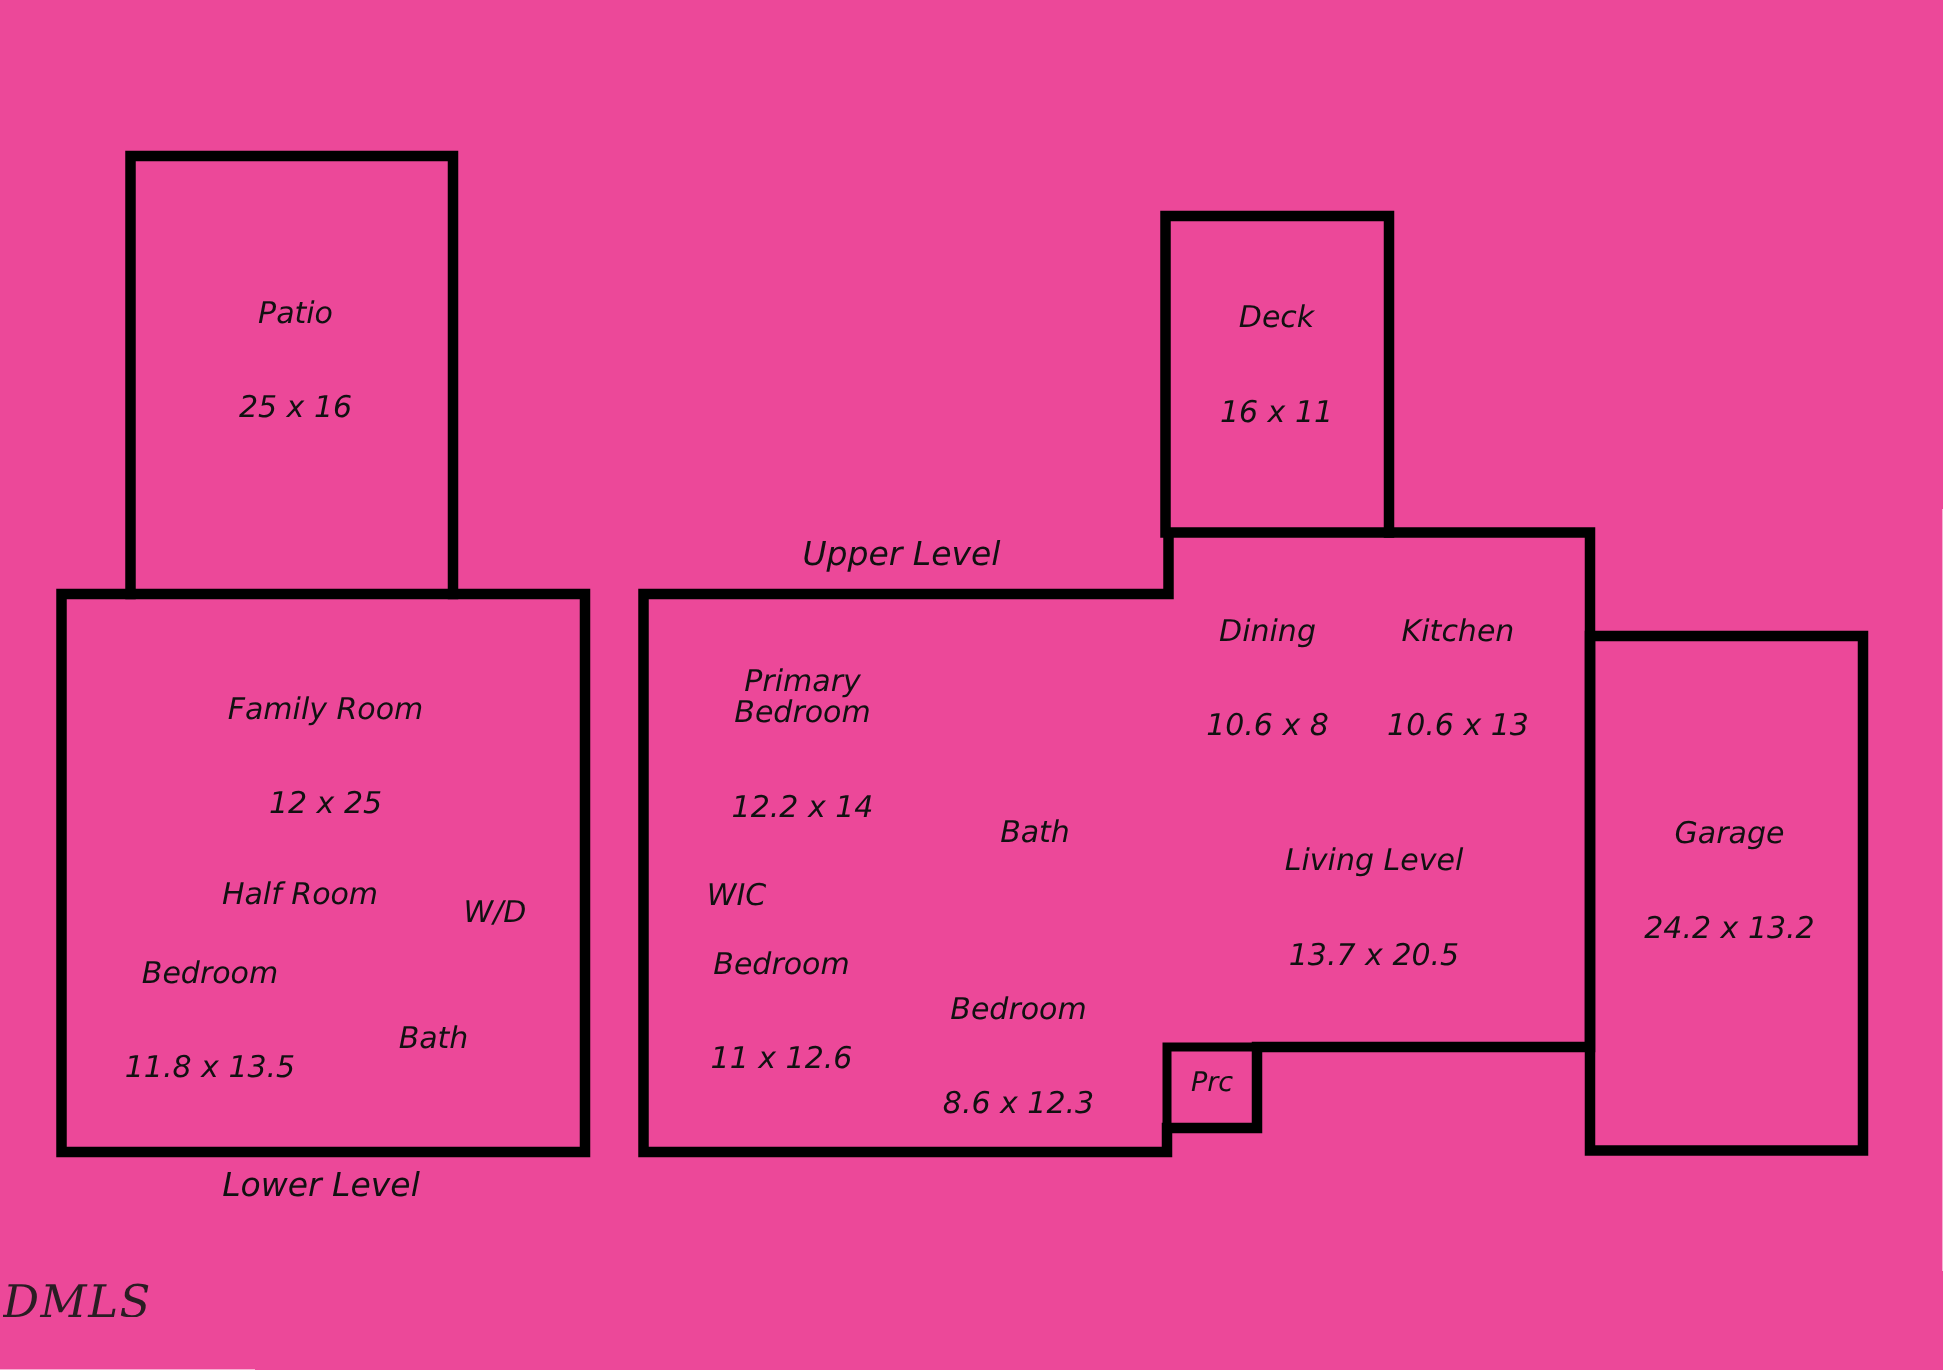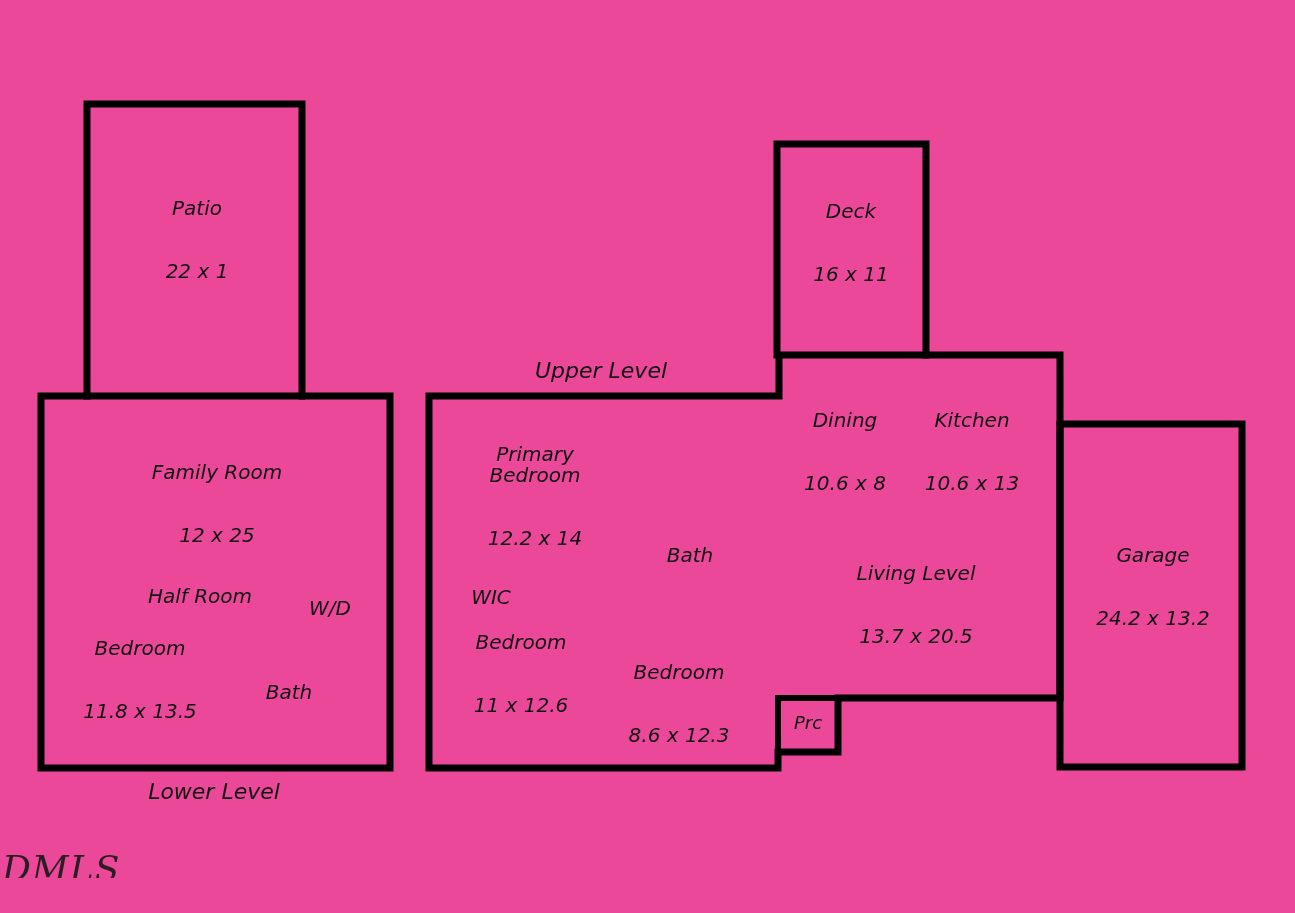--- a/index.html
+++ b/index.html
@@ -43,21 +43,21 @@
     position: absolute;
     color: #111111;
     font-size: 22px;
     white-space: pre;
     transform: translate(-50%, -50%);
   }
   .watermark {
     position: absolute;
     left: 2px;
     top: 852px;
-    font-size: 36px;
+    font-size: 30px;
     letter-spacing: 1px;
     color: #1a1a1a;
     font-family: "DejaVu Serif", "Liberation Serif", serif;
     height: 26px;
     overflow: hidden;
     line-height: 34px;
     opacity: 0.92;
   }
 </style>
 </head>
@@ -97,21 +97,21 @@
       <rect x="778" y="698" width="60" height="54" fill="#ffffff" fill-opacity="0" stroke="#000000" stroke-width="6"></rect>
     </g>
 
     <g>
       <rect x="1060" y="424" width="182" height="343" fill="#ffffff" fill-opacity="0" stroke="#000000" stroke-width="7"></rect>
     </g>
   </svg>
 
   <div class="lbl" style="left:197px; top:240px;">
     <span class="name">Patio</span>
-    <span class="dim">22 x 1</span>
+    <span class="dim">25 x 16</span>
   </div>
 
   <div class="lbl" style="left:217px; top:504px;">
     <span class="name">Family Room</span>
     <span class="dim">12 x 25</span>
   </div>
 
   <div class="lbl" style="left:200px; top:596px;">
     <span class="name">Half Room</span>
   </div>

